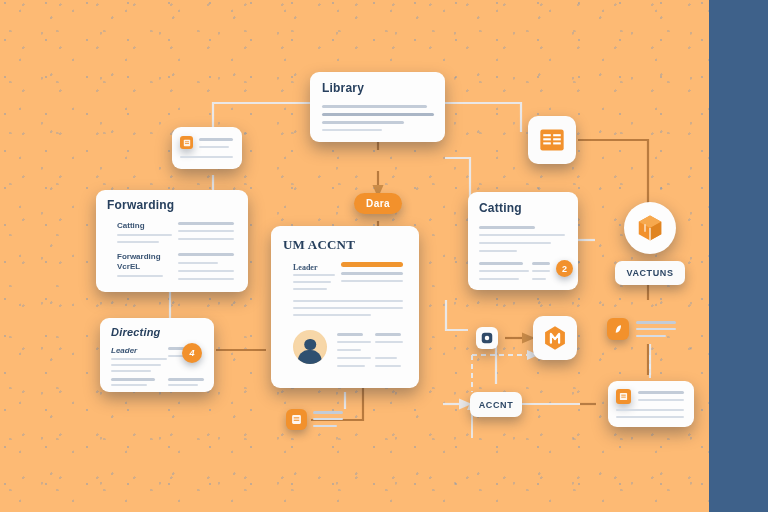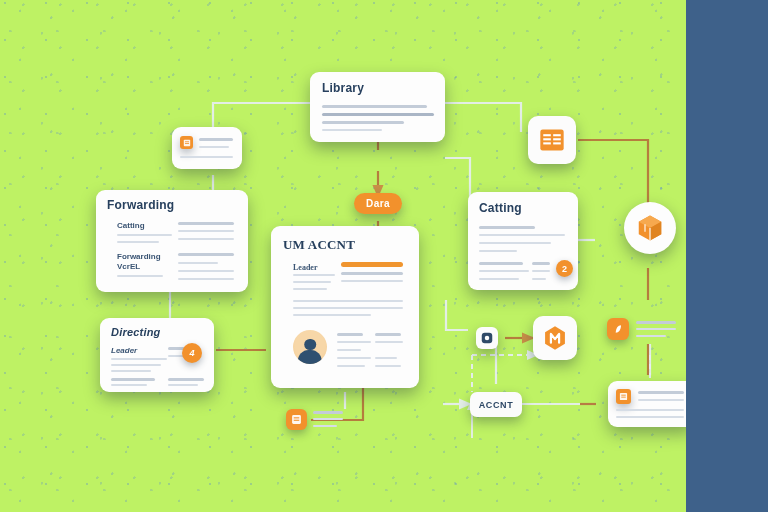--- a/index.html
+++ b/index.html
@@ -1,21 +1,21 @@
 <!DOCTYPE html>
 <html><head>
 <meta charset="utf-8">
 <style>
   html,body{margin:0;padding:0;}
   body{
     width:768px;height:512px;overflow:hidden;
     font-family:"Liberation Sans", sans-serif;
     background:#3e618a;
   }
-  #stage{position:relative;width:686px;height:512px;background:#bef264;overflow:hidden;}
+  #stage{position:relative;width:686px;height:512px;background:#fdba74;overflow:hidden;padding-left:23px;}
   #noise{position:absolute;inset:0;
     background-image:
       radial-gradient(circle at 12% 8%, rgba(90,140,200,.35) 0 1.2px, transparent 1.4px),
       radial-gradient(circle at 38% 22%, rgba(90,140,200,.30) 0 1.2px, transparent 1.4px),
       radial-gradient(circle at 63% 11%, rgba(90,140,200,.28) 0 1.2px, transparent 1.4px),
       radial-gradient(circle at 84% 31%, rgba(90,140,200,.30) 0 1.2px, transparent 1.4px),
       radial-gradient(circle at 22% 61%, rgba(90,140,200,.26) 0 1.2px, transparent 1.4px),
       radial-gradient(circle at 71% 74%, rgba(90,140,200,.28) 0 1.2px, transparent 1.4px);
     background-size:41px 37px,53px 49px,37px 43px,61px 57px,47px 51px,59px 45px;
     pointer-events:none;}
@@ -251,20 +251,21 @@
   <div class="circ" style="left:624px;top:202px;width:52px;height:52px;">
     <svg width="30" height="30" viewBox="0 0 24 24" aria-hidden="true">
       <path d="M12 2 L21 7 L21 17 L12 22 L3 17 L3 7 Z" fill="#f2912c"></path>
       <path d="M12 2 L21 7 L12 12 L3 7 Z" fill="#f7a94e"></path>
       <path d="M12 12 L21 7 L21 17 L12 22 Z" fill="#e08420"></path>
       <path d="M12 12 V22" stroke="#fff" stroke-width="1.1" opacity=".85"></path>
       <path d="M8 9 V15" stroke="#fff" stroke-width="1.1" opacity=".8"></path>
     </svg>
   </div>
 
+  <div class="wpill" style="left:615px;top:261px;width:70px;height:24px;">VACTUNS</div>
 
   <div class="tile" style="left:476px;top:327px;width:22px;height:22px;border-radius:6px;">
     <svg width="12" height="12" viewBox="0 0 16 16" aria-hidden="true">
       <rect x="1" y="1" width="14" height="14" rx="4" fill="#2f4a68"></rect>
       <circle cx="8" cy="8" r="3" fill="#fdfdfd"></circle>
     </svg>
   </div>
 
   <div class="tile" style="left:533px;top:316px;width:44px;height:44px;">
     <svg width="28" height="28" viewBox="0 0 24 24" aria-hidden="true">

